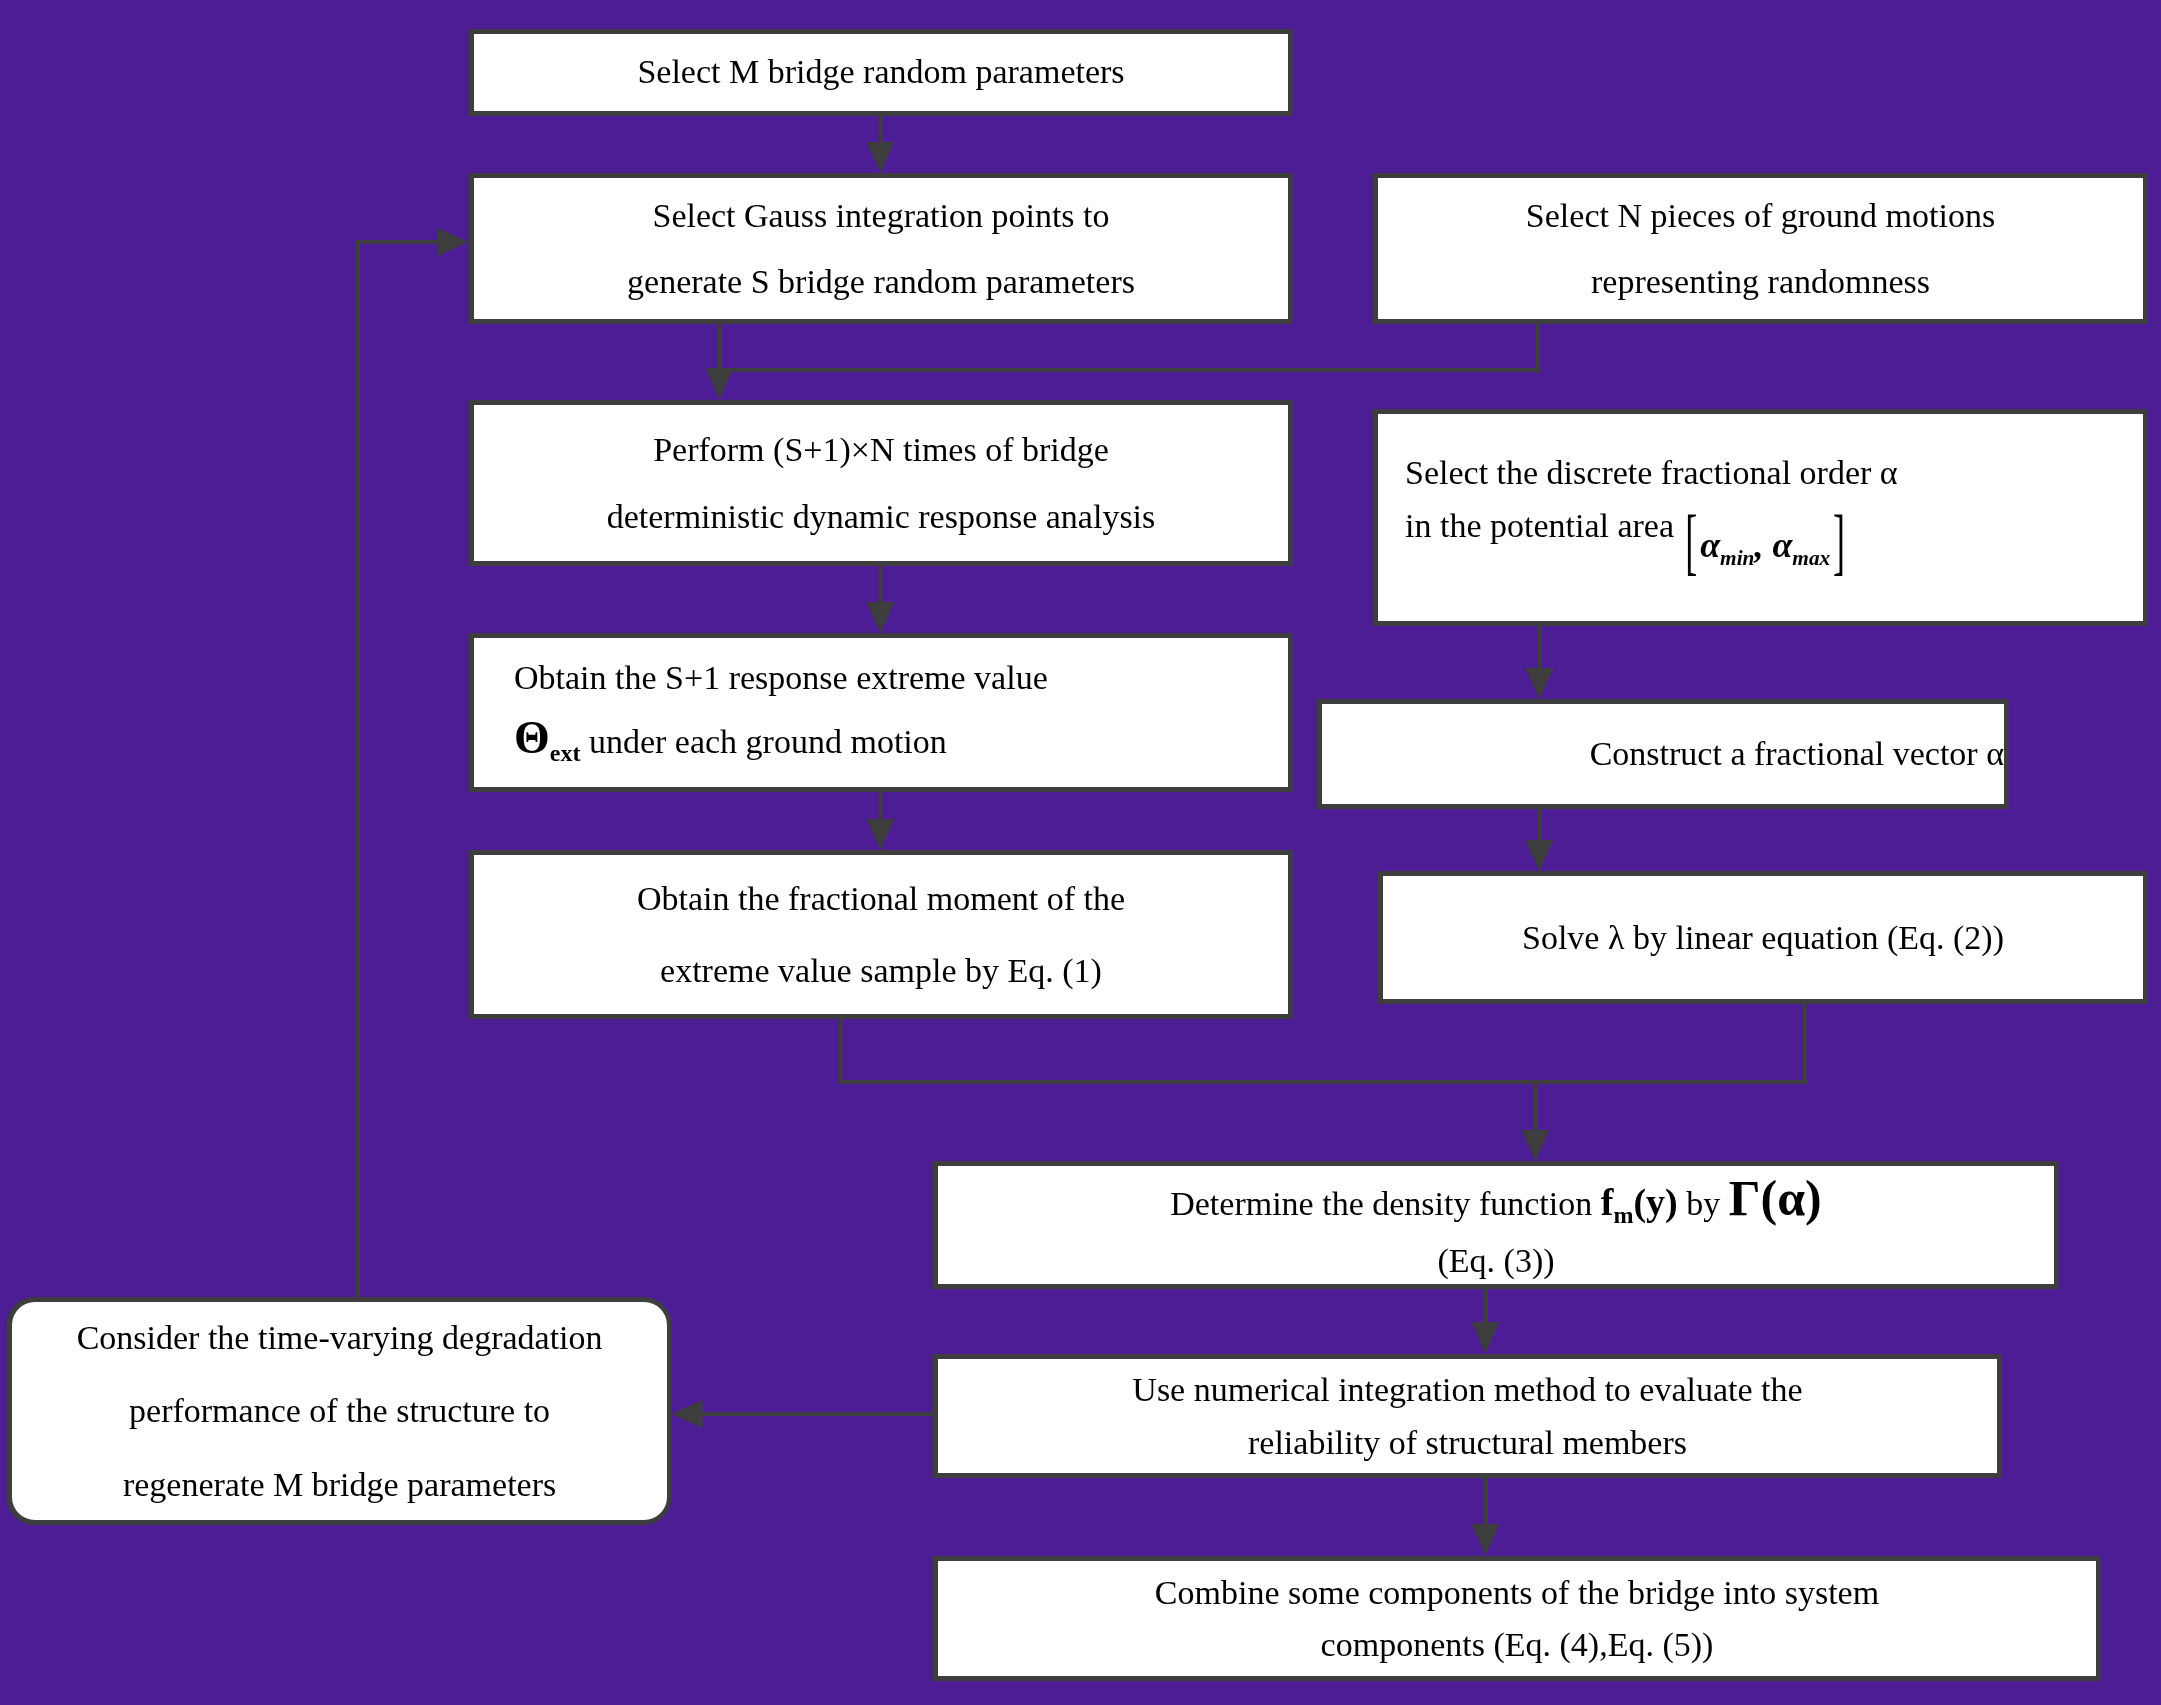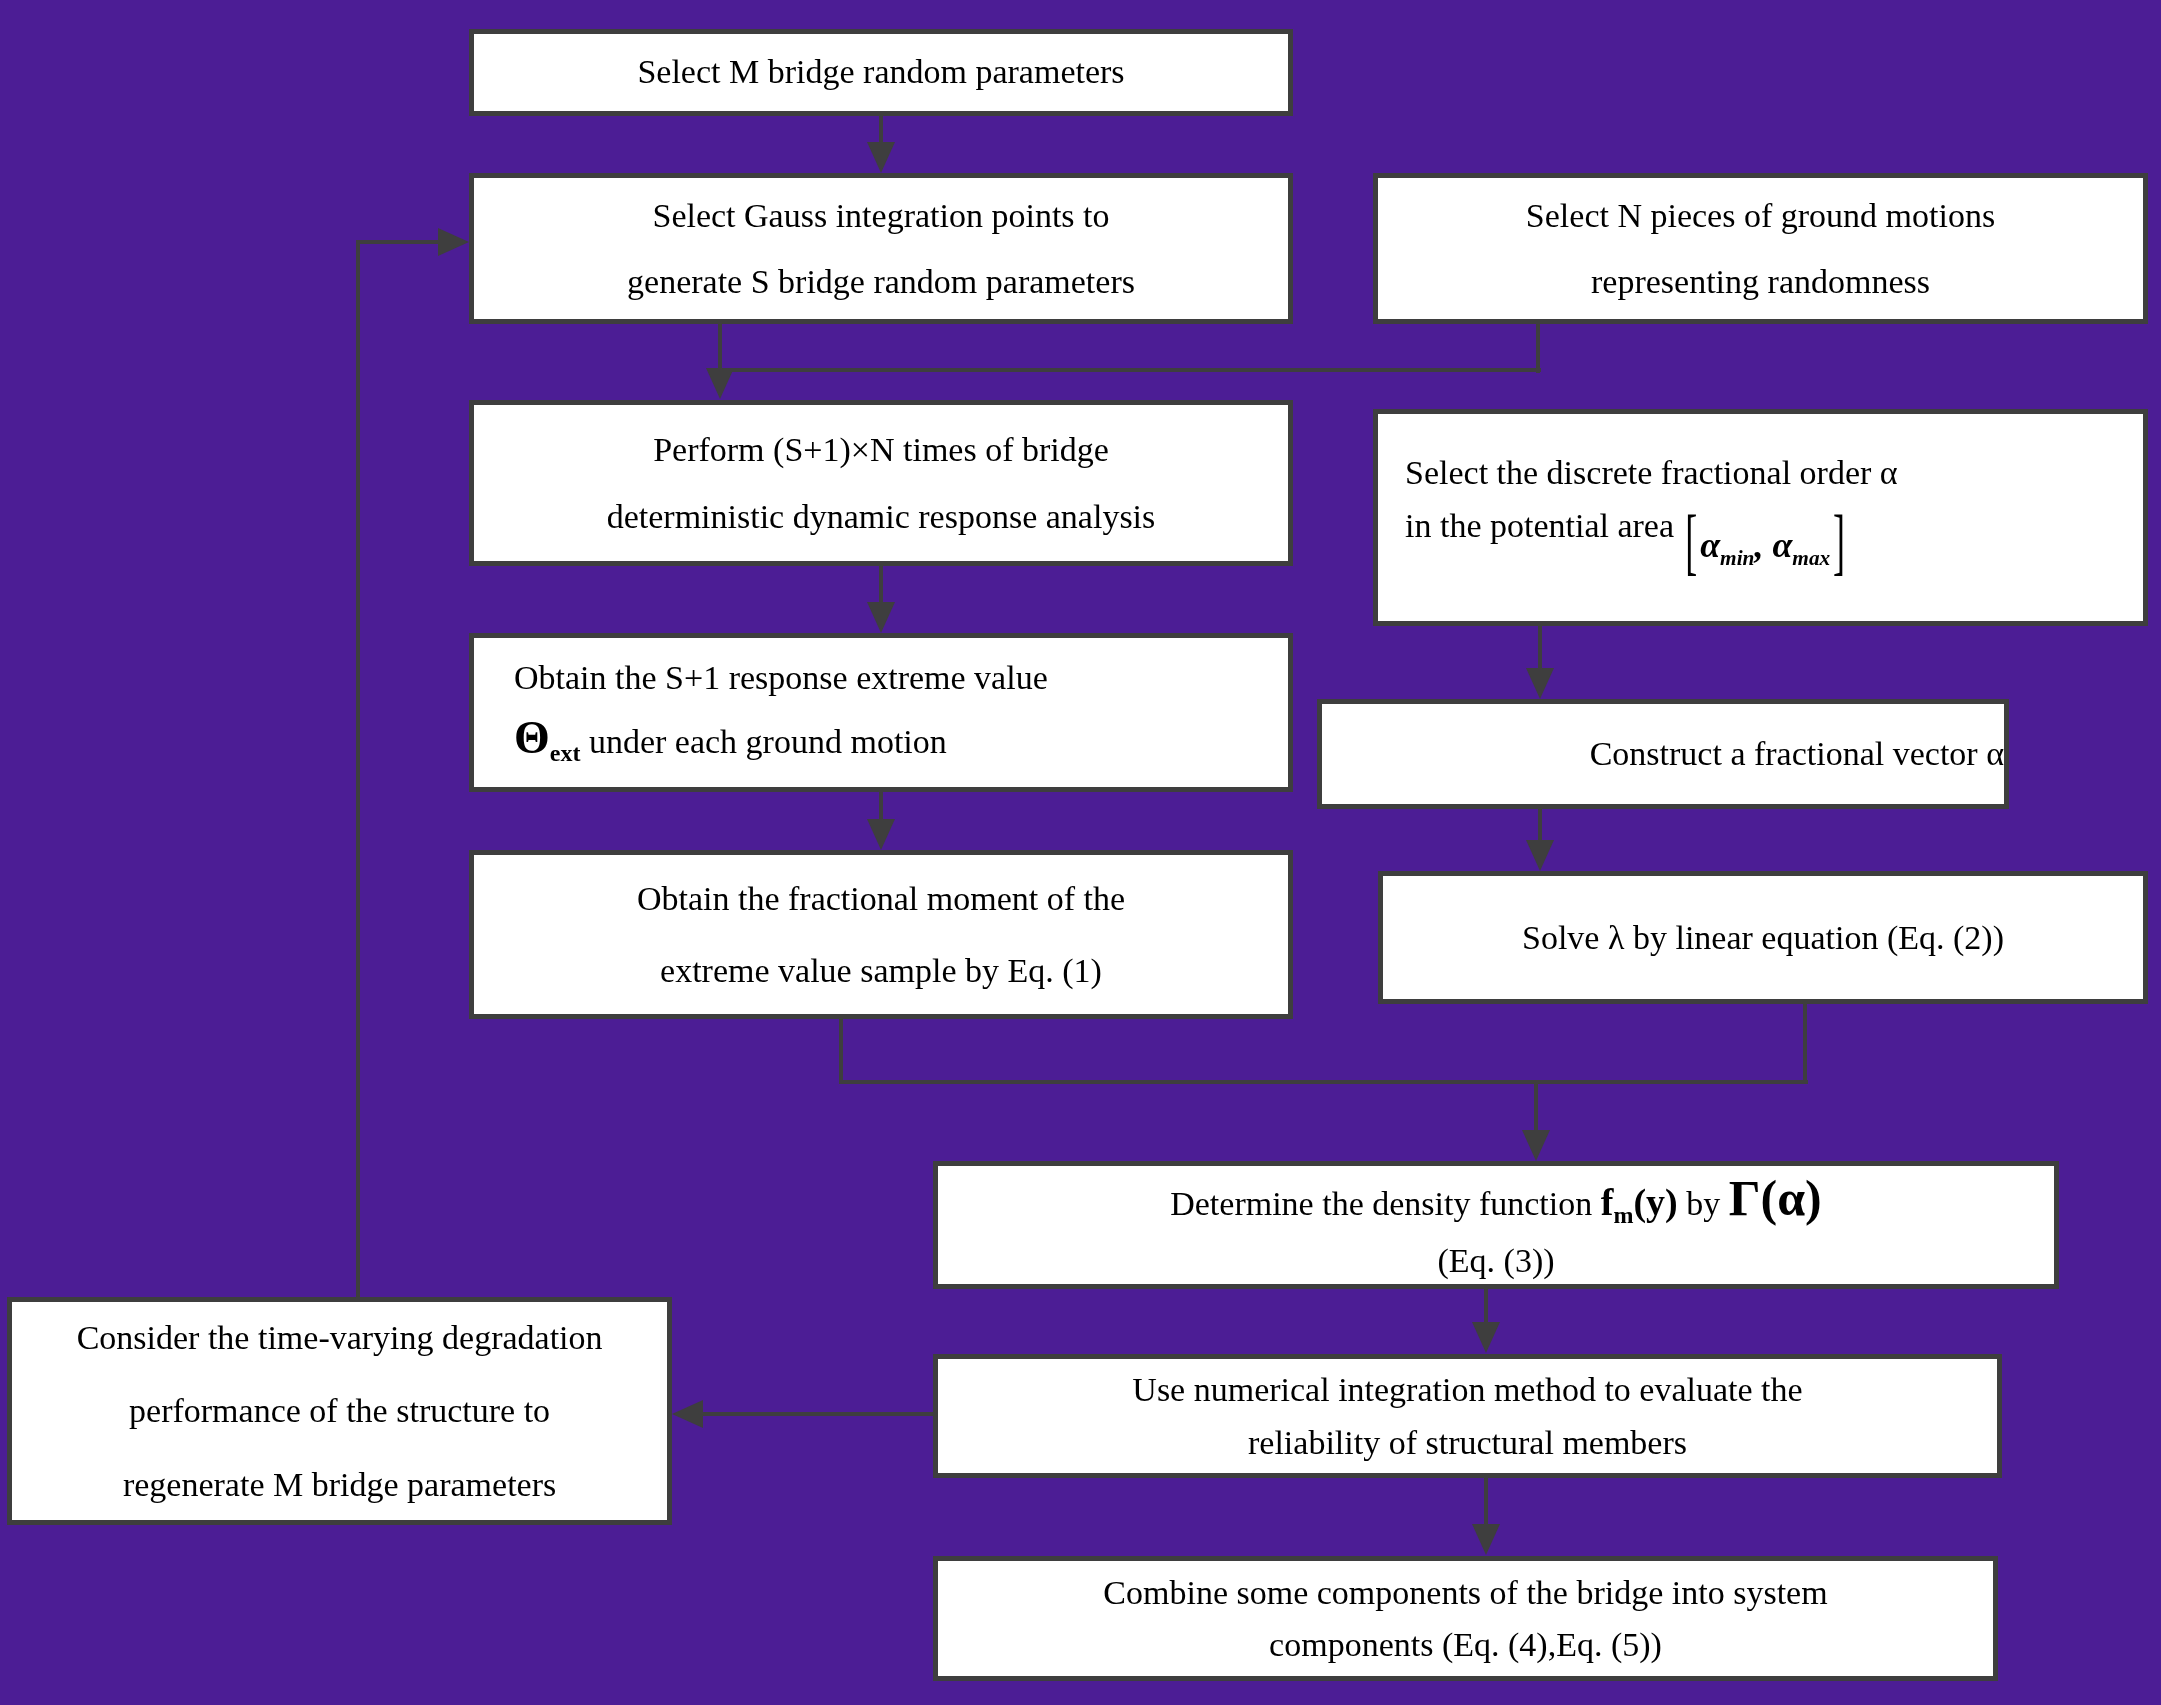--- a/index.html
+++ b/index.html
@@ -105,27 +105,27 @@
       <span>Determine the density function </span><span class="fbig">f</span><sub class="bsub">m</sub><span class="fbig">(y)</span><span> by </span><span class="gammabig">Γ(α)</span>
     </div>
     <div class="line">(Eq. (3))</div>
   </div>
 
   <div class="box" style="left:933px;top:1354px;width:1069px;height:124px;gap:14.2px;">
     <div class="line">Use numerical integration method to evaluate the</div>
     <div class="line">reliability of structural members</div>
   </div>
 
-  <div class="box" style="left:7.1px;top:1297px;width:665px;height:228px;gap:34px;">
+  <div class="box" style="left:7.1px;top:1297px;width:665px;height:228px;gap:34px;border-radius:28px;">
     <div class="line">Consider the time-varying degradation</div>
     <div class="line">performance of the structure to</div>
     <div class="line">regenerate M bridge parameters</div>
   </div>
 
-  <div class="box" style="left:933px;top:1556px;width:1065px;height:125px;gap:12.8px;">
+  <div class="box" style="left:933px;top:1556px;width:1168px;height:125px;gap:12.8px;">
     <div class="line">Combine some components of the bridge into system</div>
     <div class="line">components (Eq. (4),Eq. (5))</div>
   </div>
 
   <div class="vline" style="left:879px;top:115px;height:37px;"></div>
   <div class="head-down" style="left:867px;top:142px;"></div>
 
   <div class="vline" style="left:718px;top:324px;height:53px;"></div>
   <div class="head-down" style="left:706px;top:368px;"></div>
 

